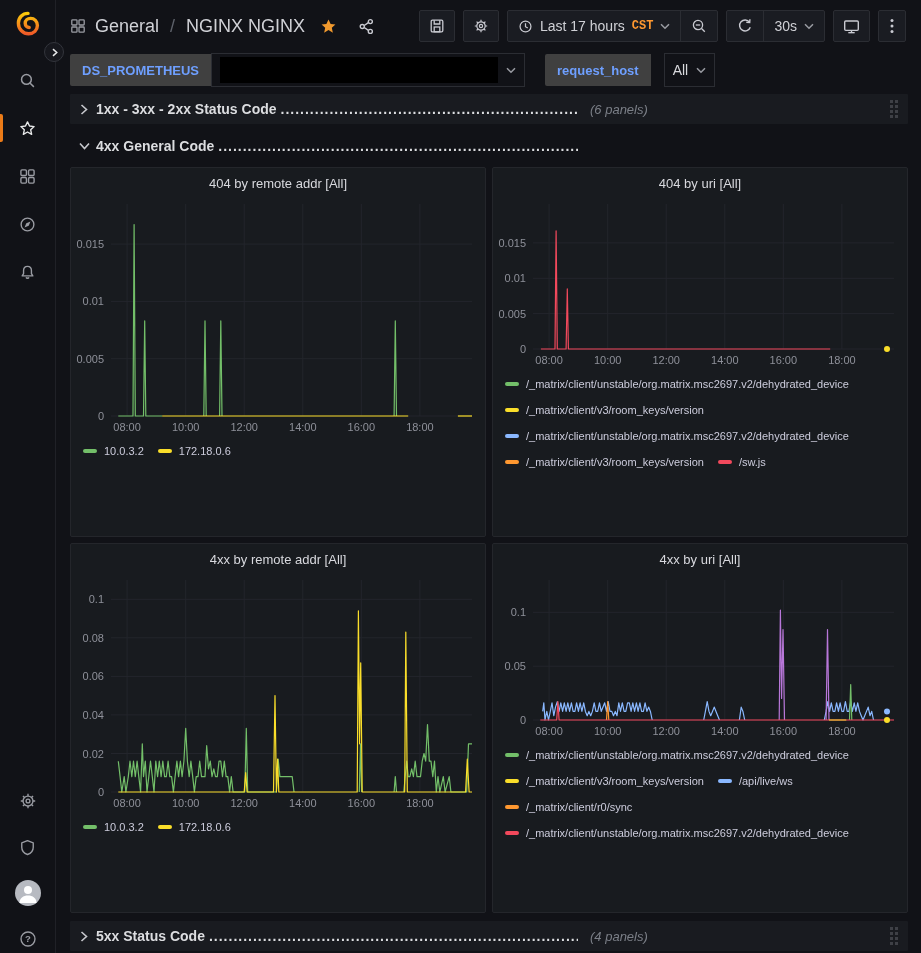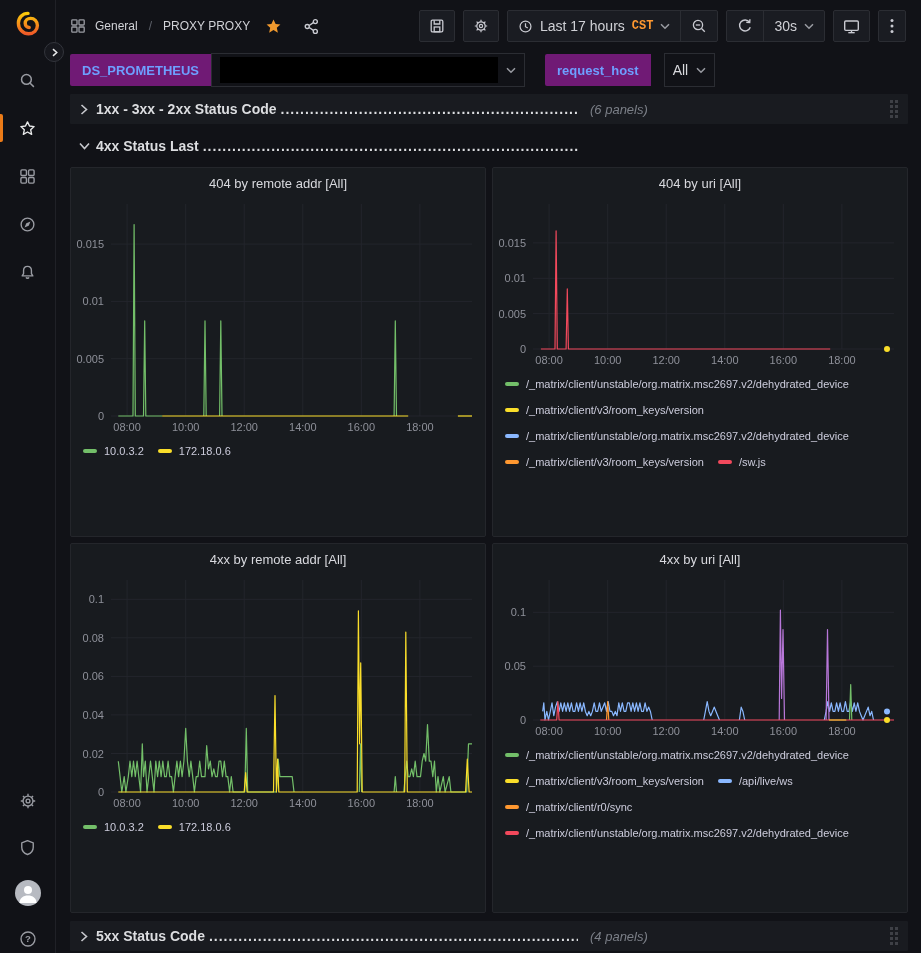--- a/index.html
+++ b/index.html
@@ -15,40 +15,40 @@
   .side-item.active { color:#e8e9ea; }
   .side-item.active::before { content:""; position:absolute; left:0; top:0; width:3px; height:28px; background:#eb7b18; border-radius:0 2px 2px 0; }
   .side-spacer { flex:1; }
   .side-item.bottom { margin-top:18px; }
   .avatar-circle { width:26px; height:26px; border-radius:50%; background:#b7bac1; overflow:hidden; display:flex; align-items:center; justify-content:center; }
   .expand-btn { position:absolute; left:44px; top:42px; width:20px; height:20px; border-radius:50%; background:#17181e; border:1px solid #33353c; color:#e8e9ea; display:flex; align-items:center; justify-content:center; z-index:9; cursor:pointer; }
 
   
   .main { position:absolute; left:57px; top:0; width:864px; height:953px; }
   .topbar { height:52px; display:flex; align-items:center; padding:0 15px 0 13px; }
-  .crumb { display:flex; align-items:center; gap:9px; color:#d0d1d6; font-size:12px; }
+  .crumb { display:flex; align-items:center; gap:9px; color:#d0d1d6; font-size:18px; }
   .crumb .sep { color:#5e626b; margin:0 2px; }
   .crumb-icon { color:#9a9ca3; display:flex; }
   .icon-btn-plain { display:flex; align-items:center; justify-content:center; color:#c9cad1; cursor:pointer; }
   .fav-star { color:#f0992e; margin-left:6px; }
   .share-ic { margin-left:12px; }
 
   .topbar-right { margin-left:auto; display:flex; align-items:center; gap:8px; }
   .tb-btn { height:32px; min-width:36px; background:#1a1c22; border:1px solid #2b2d33; border-radius:2px; display:flex; align-items:center; justify-content:center; color:#c9cad1; padding:0 9px; cursor:pointer; font-size:14px; gap:7px; }
   .tb-group { display:flex; height:32px; background:#1a1c22; border:1px solid #2b2d33; border-radius:2px; align-items:stretch; }
   .tb-group .seg { display:flex; align-items:center; gap:7px; padding:0 10px; color:#c9cad1; cursor:pointer; font-size:14px; }
   .tb-group .divider { width:1px; background:#2b2d33; }
   .time-text { color:#d0d1d6; font-size:14px; font-weight:500; }
   .tz { color:#ff9830; font-size:12px; font-weight:600;font-family:Liberation Mono, monospace; }
   .chev { color:#9a9ca3; display:flex; }
   .kebab-btn { padding:0 5px; min-width:28px; }
 
   
   .vars { height:36px; display:flex; align-items:center; padding:0 15px 0 13px; gap:0; }
-  .var-chip { height:32px; background:#701a75; display:flex; align-items:center; padding:5px 12px; color:#6e9fff; font-size:13px; font-weight:600; border-radius:2px 0 0 2px; cursor:pointer; }
+  .var-chip { height:32px; background:#404040; display:flex; align-items:center; padding:5px 12px; color:#6e9fff; font-size:13px; font-weight:600; border-radius:2px 0 0 2px; cursor:pointer; }
   .var-select { height:34px; border:1px solid #2b2d33; background:#111217; display:flex; align-items:center; padding:0 8px; gap:8px; cursor:pointer; }
   .var-select.wide { width:314px; margin-right:20px; }
   .redacted { flex:1; height:26px; background:#000; }
   .var-select .all-text { color:#d8d9dd; font-size:14px; }
   .gap12 { width:13px; }
 
   
   .dash { padding:6px 13px 0 13px; }
   .row-header { height:30px; display:flex; align-items:center; padding:0 4px 0 6px; cursor:pointer; }
   .row-header.collapsed { background:#191b20; border-radius:1px; }
@@ -174,21 +174,21 @@
       <span class="crumb-icon">
         <svg width="16" height="16" viewBox="0 0 16 16" fill="none" stroke="currentColor" stroke-width="1.3">
             <rect x="1.8" y="1.8" width="5.2" height="5.2" rx="0.8"></rect>
             <rect x="9" y="1.8" width="5.2" height="5.2" rx="0.8"></rect>
             <rect x="1.8" y="9" width="5.2" height="5.2" rx="0.8"></rect>
             <rect x="9" y="9" width="5.2" height="5.2" rx="0.8"></rect>
           </svg>
       </span>
       <span>General</span>
       <span class="sep">/</span>
-      <span>PROXY PROXY</span>
+      <span>NGINX NGINX</span>
       <span class="icon-btn-plain fav-star">
         <svg width="17" height="17" viewBox="0 0 16 16" fill="currentColor">
             <polygon points="8,1.4 10,5.6 14.5,6.1 11.1,9.2 12.1,13.8 8,11.4 3.9,13.8 4.9,9.2 1.5,6.1 6,5.6"></polygon>
           </svg>
       </span>
       <span class="icon-btn-plain share-ic">
         <svg width="17" height="17" viewBox="0 0 16 16" fill="none" stroke="currentColor" stroke-width="1.3">
             <circle cx="11.6" cy="3.4" r="1.9"></circle>
             <circle cx="4" cy="8" r="1.9"></circle>
             <circle cx="11.6" cy="12.6" r="1.9"></circle>
@@ -328,21 +328,21 @@
         </span>
     </div>
 
     <div class="row-header mt7">
       <span class="rh-chev">
         <svg width="11" height="8" viewBox="0 0 11 8" fill="none" stroke="currentColor" stroke-width="1.6">
             <polyline points="1,1.5 5.5,6.5 10,1.5"></polyline>
           </svg>
       </span>
       <span class="rh-titlebox">
-        <span class="rh-text">4xx Status Last</span>
+        <span class="rh-text">4xx General Code</span>
         <span class="rh-dots">........................................................................................................................</span>
       </span>
     </div>
 
     <div class="panels">
       <div class="panel">
         <div class="panel-title">404 by remote addr [All]</div>
         <div class="chart-holder">
             <svg width="413" height="238" xmlns="http://www.w3.org/2000/svg">
               <line x1="56.1" y1="6" x2="56.1" y2="218" stroke="#23252c" stroke-width="1"></line>

